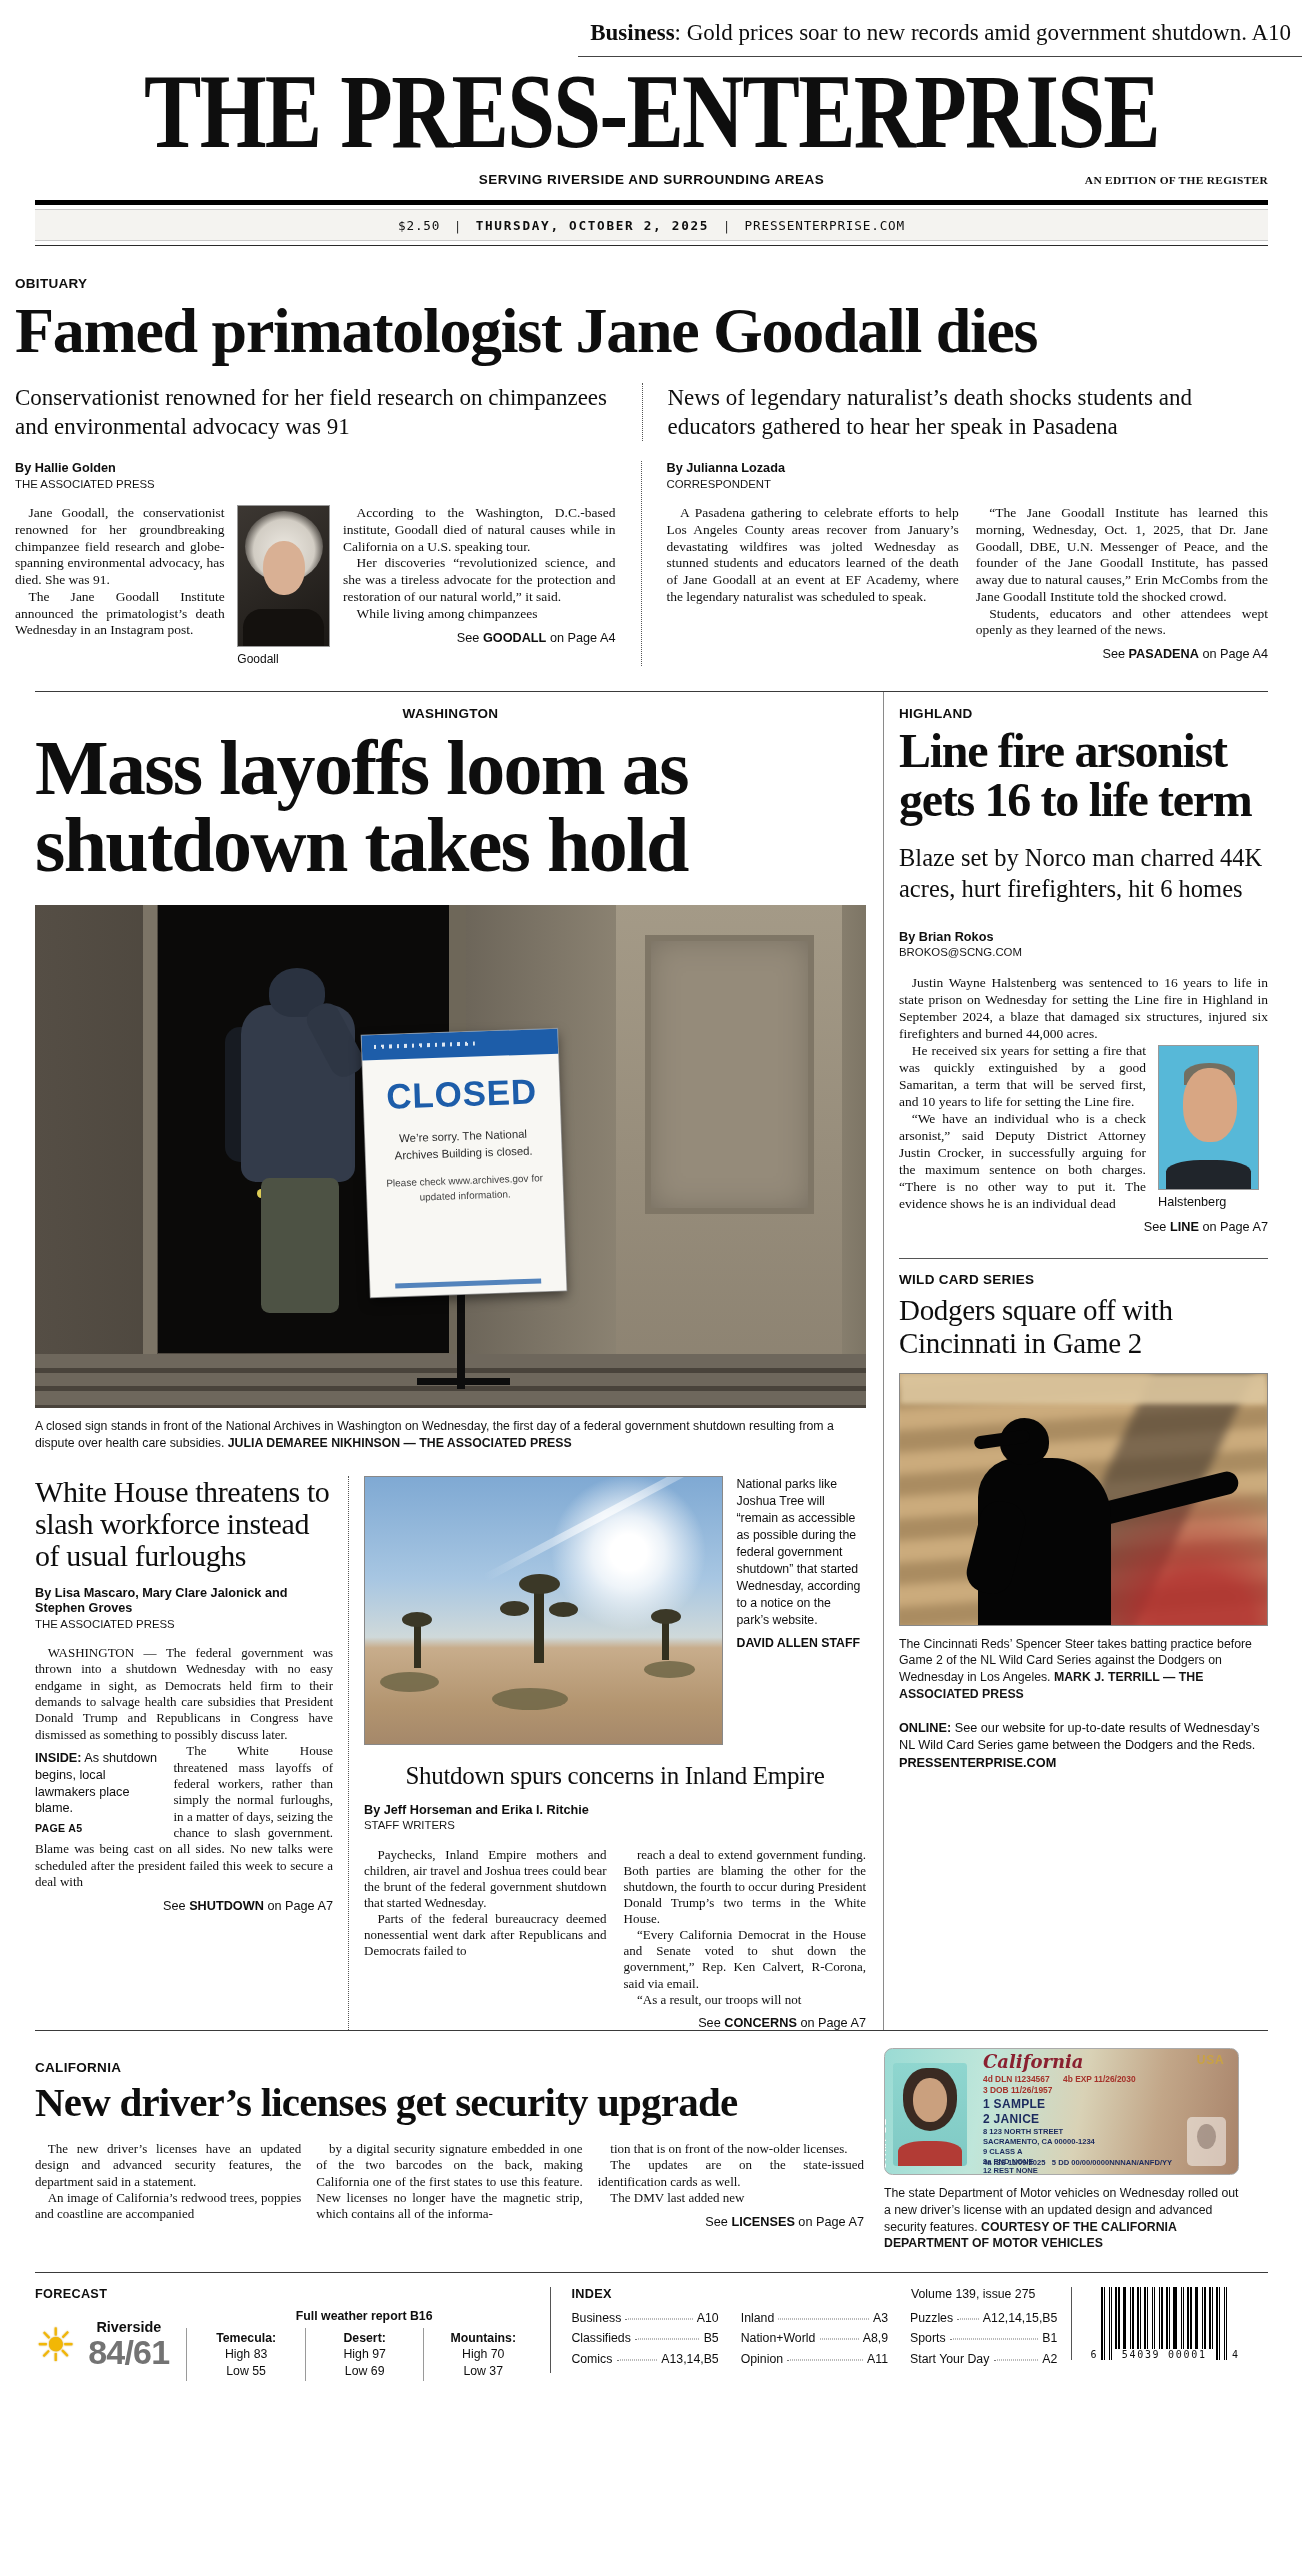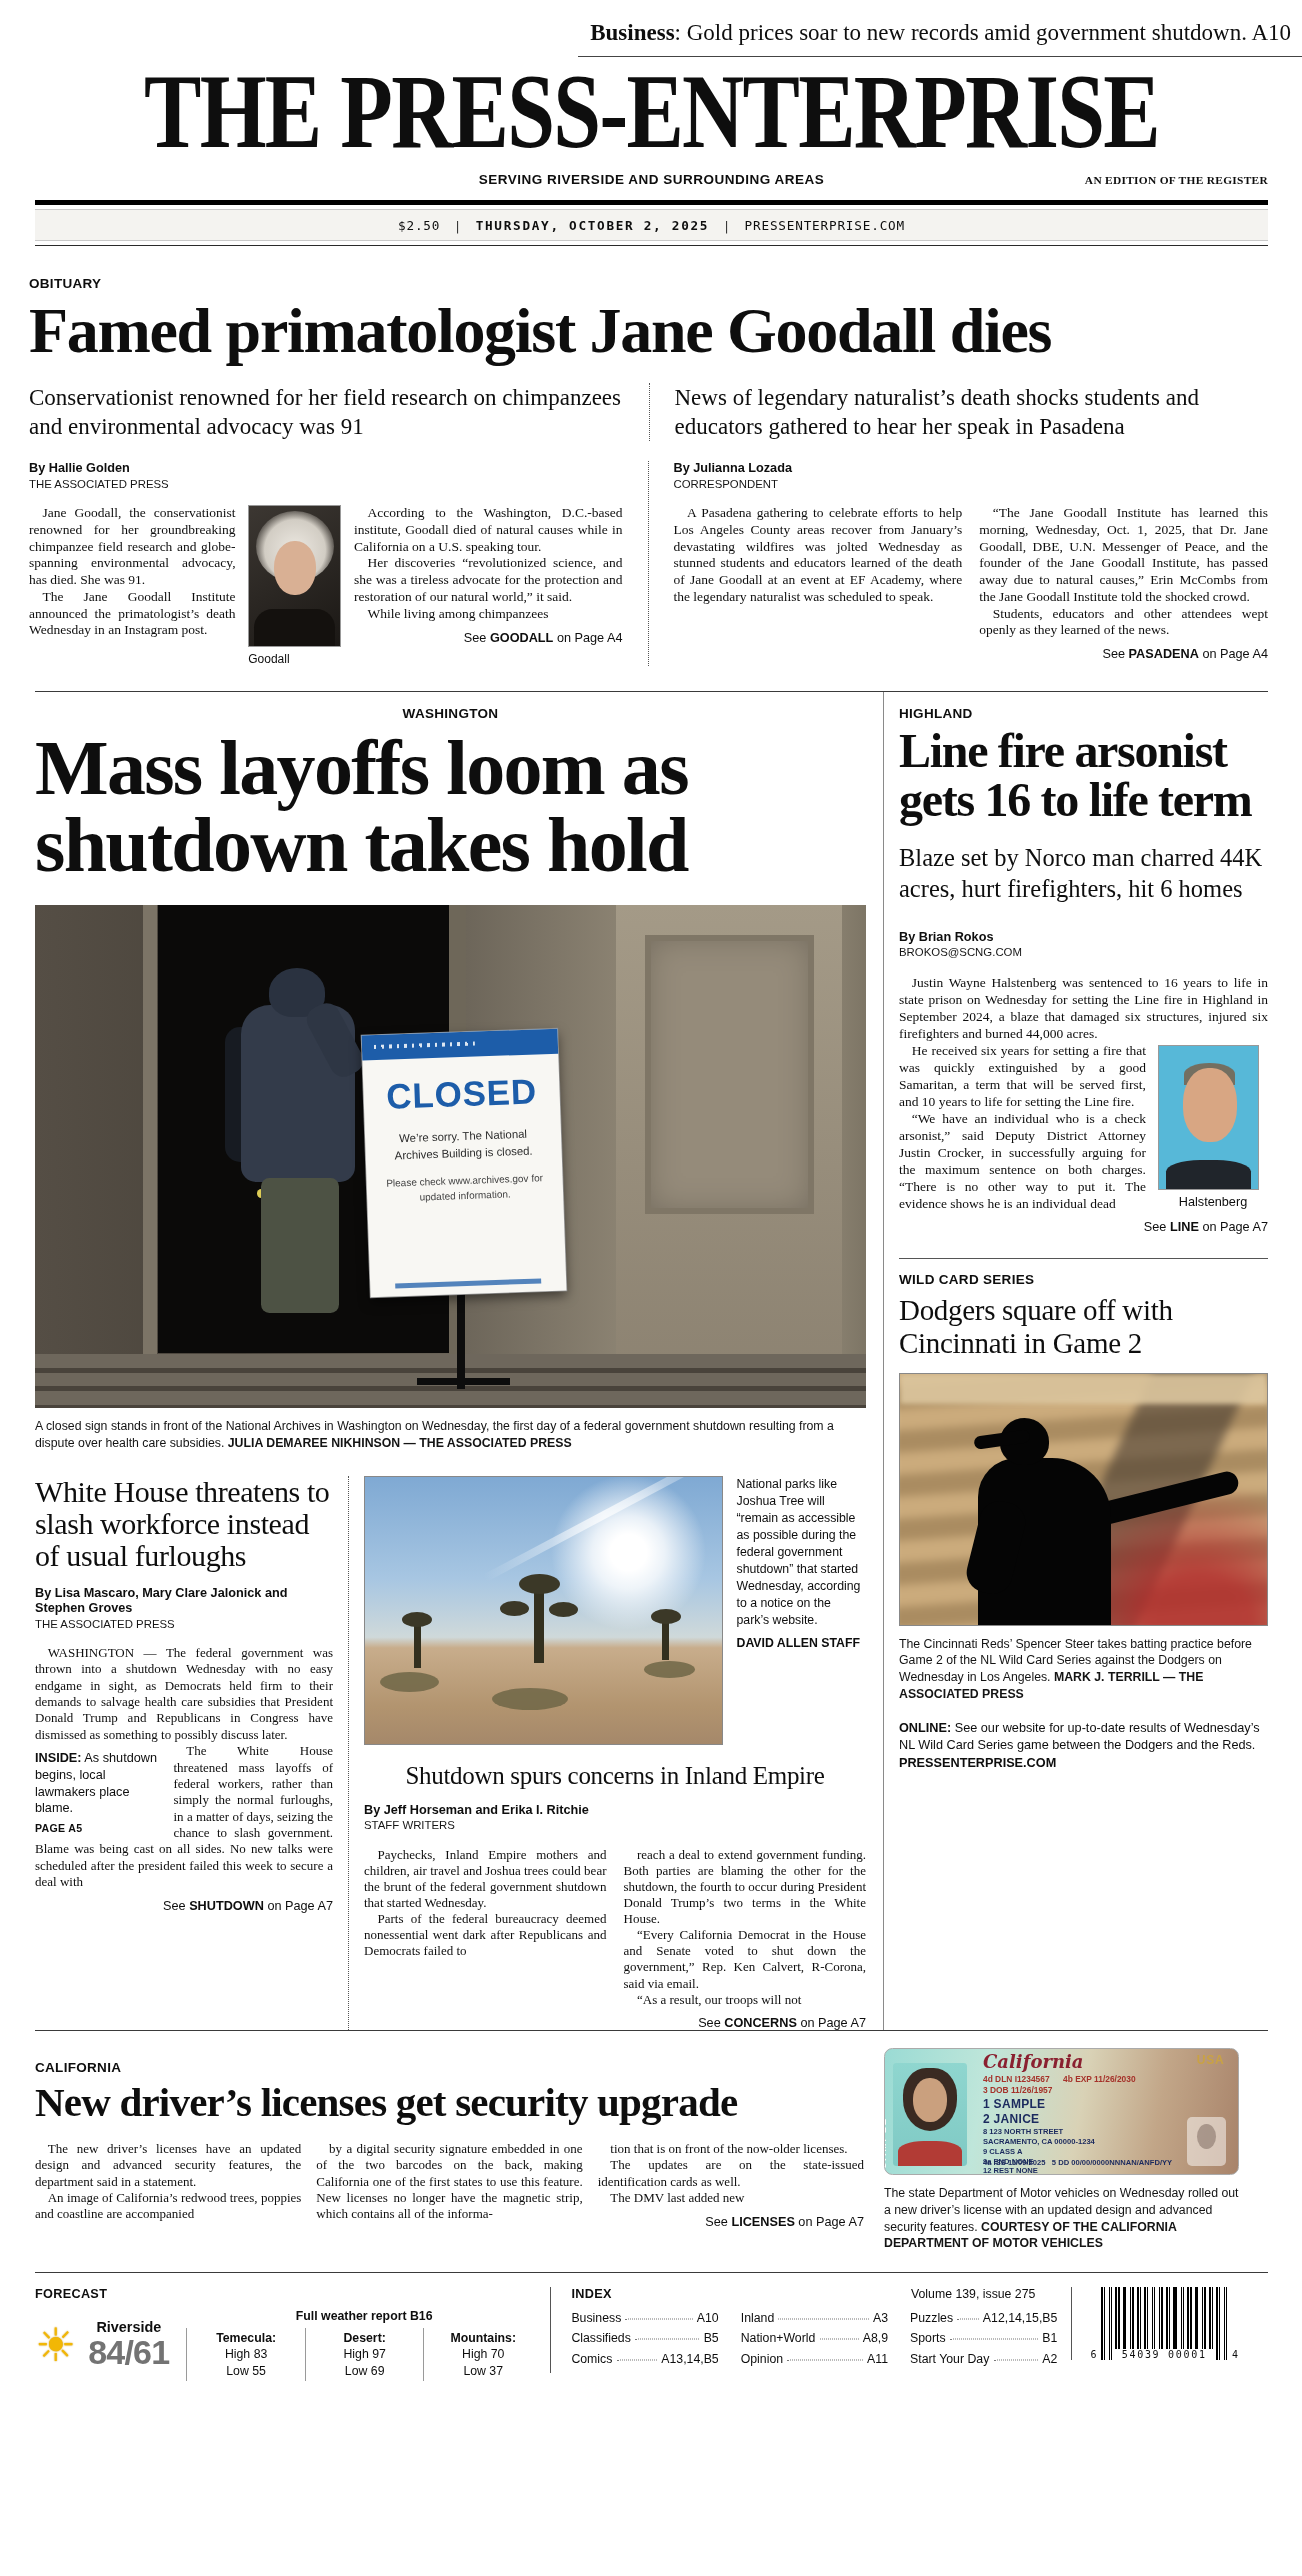--- a/index.html
+++ b/index.html
@@ -1,17 +1,17 @@
 <!DOCTYPE html>
 <html style="font-size:13.5px"><head>
 <meta charset="utf-8">
 <style>
   html,body{margin:0;padding:0;background:#fff;}
   body{width:1303px;color:#0e0e0e;font-family:"Liberation Serif",serif;}
-  .pad{padding-left:29px;padding-right:35px;}
+  .pad{padding-left:15px;padding-right:35px;}
   .kicker{font-family:"Liberation Sans",sans-serif;font-weight:800;font-size:13.5px;letter-spacing:0.3px;}
   .byline{font-family:"Liberation Sans",sans-serif;font-weight:700;font-size:12.7px;line-height:1.22;}
   .org{font-family:"Liberation Sans",sans-serif;font-size:11.4px;line-height:1.3;color:#161616;}
   .body-text p{margin:0;font-size:13.5px;line-height:1.24;text-align:justify;text-indent:13.5px;}
   .see{font-family:"Liberation Sans",sans-serif;font-size:12.7px;text-align:right;margin-top:8.4px;}
   .caption{font-family:"Liberation Sans",sans-serif;font-size:12.3px;line-height:1.36;color:#141414;}
   .credit{font-weight:700;}
   .rule-full{border-top:0.8px solid #3a3a3a;margin:0 35px;}
   
   .banner{text-align:right;padding-top:20px;}
@@ -102,21 +102,21 @@
   .joshua-credit{font-weight:700;margin-top:6.8px;}
   .inland-hed{font-weight:400;font-size:25px;letter-spacing:-0.3px;line-height:1.1;margin:17px 0 13.5px;text-align:center;}
   .two-col{display:flex;gap:17px;}
   .two-col > div{flex:1;}
   
   .hl-kicker{margin-top:13.5px;}
   .hl-hed{font-weight:700;font-size:48px;letter-spacing:-1.3px;line-height:1.01;margin:6.8px 0 18.6px;}
   .hl-deck{font-weight:400;font-size:24.5px;line-height:1.26;margin:0 0 25px;}
   .hl-body{margin-top:13.5px;}
   .hl-body p{margin:0;font-size:13.5px;line-height:1.26;text-align:justify;text-indent:12.7px;}
-  .mug-fig{float:right;width:110px;margin:3.4px 0 6.8px 12px;text-align:center;}
+  .mug-fig{float:right;width:110px;margin:3.4px 0 6.8px 12px;}
   .mug{position:relative;width:101px;height:145px;background:#57b8d8;overflow:hidden;border:0.8px solid #999;box-sizing:border-box;}
   .mug-face{position:absolute;top:22px;left:24px;width:54px;height:74px;background:#d8a683;border-radius:46%;}
   .mug-hair{position:absolute;top:17px;left:25px;width:51px;height:22px;background:#7a5c43;border-radius:50% 50% 0 0;opacity:.8;}
   .mug-shirt{position:absolute;bottom:0;left:6.8px;right:6.8px;height:29px;background:#20252b;border-radius:40% 40% 0 0;}
   .hl-rule{border-top:0.8px solid #555;margin:24px 0 13.5px;}
   .wc-hed{font-weight:400;font-size:29px;line-height:1.12;letter-spacing:-0.3px;margin:6.8px 0 13.5px;}
   .wc-photo{position:relative;width:100%;height:253px;overflow:hidden;border:0.8px solid #888;box-sizing:border-box;}
   .wc-bg{position:absolute;inset:-8.4px;background:
      radial-gradient(ellipse at 80% 94%, rgba(178,44,44,.85) 0 12%, rgba(178,44,44,0) 38%),
      linear-gradient(115deg, rgba(0,0,0,0) 52%, rgba(72,60,48,.6) 52% 72%, rgba(0,0,0,0) 72%),

